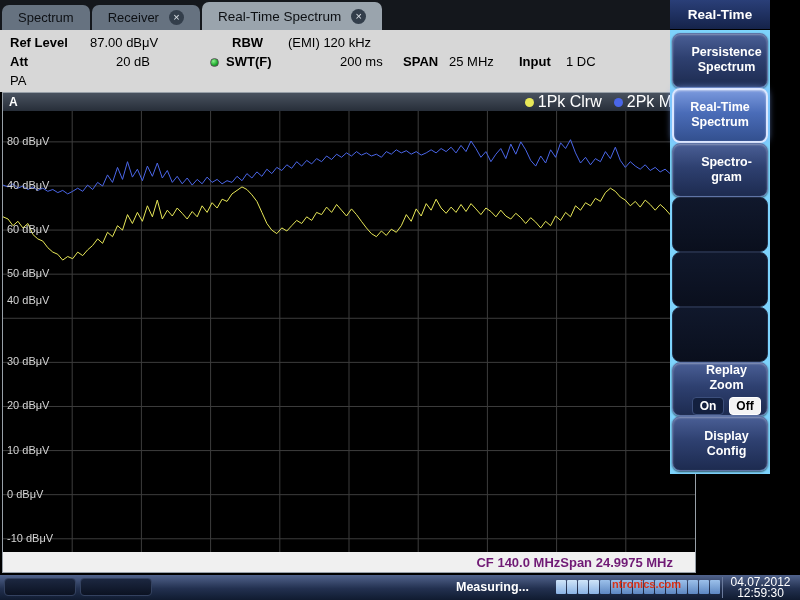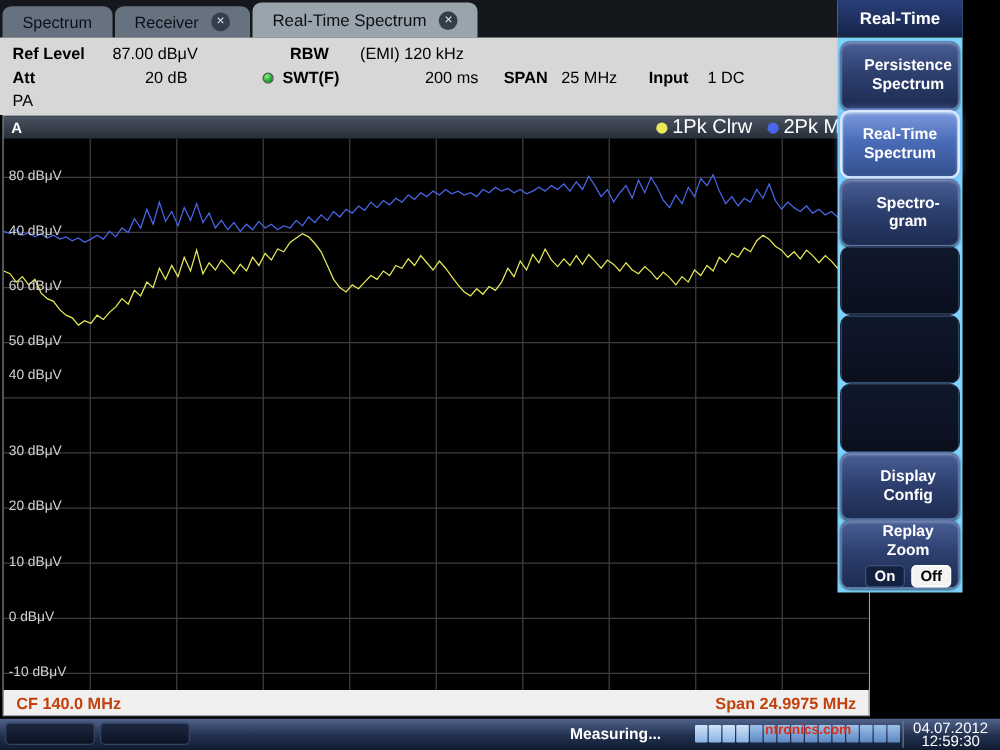--- a/index.html
+++ b/index.html
@@ -35,22 +35,22 @@
                  border:1px solid #98a0a8; background:#000; }
   .chart-header { height:18px; background:linear-gradient(#49525f,#272e39); display:flex;
                   align-items:center; justify-content:space-between; padding:0 6px; }
   .window-label { color:#fff; font-weight:bold; font-size:12px; }
   .trace-legend { display:flex; gap:12px; align-items:center; color:#fff; font-size:16px; }
   .legend-item { display:flex; align-items:center; }
   .legend-dot { display:inline-block; width:9px; height:9px; border-radius:50%; margin-right:4px; }
   .plot-wrap { position:relative; width:692px; height:441px; background:#000; }
   .plot-wrap svg { position:absolute; left:0; top:0; }
   .ytick { position:absolute; left:4px; font-size:11px; color:#d4d4d4; white-space:nowrap; }
-  .chart-footer { height:20px; background:#f0f0f0; color:#c2410c; font-weight:bold; font-size:13px;
-                  display:flex; align-items:center; justify-content:space-between; padding:0 10px; }
+  .chart-footer { height:20px; background:#f0f0f0; color:#701a75; font-weight:bold; font-size:13px;
+                  display:flex; align-items:center; justify-content:flex-end; padding:0 22px; }
 
   
   .sidebar { position:absolute; left:670px; top:0; width:100px; height:474px; background:#7dd3fc; }
   .sidebar-title { height:30px; background:linear-gradient(#2a3f78,#15234a); color:#fff;
                    font-weight:bold; font-size:13.5px; display:flex; align-items:center;
                    justify-content:center; border-bottom:1px solid #000; }
   .softkey-menu { position:absolute; left:2px; right:2px; top:33px; bottom:3px;
                   display:flex; flex-direction:column; justify-content:space-between; }
   .softkey { height:58px; border-radius:8px; display:flex; flex-direction:column; align-items:center;
              justify-content:center; text-align:center; color:#fff; font-weight:bold; font-size:12.5px; }
@@ -200,32 +200,32 @@
         </div>
         <div class="softkey sk-empty">
           <div class="softkey-label"></div>
         </div>
         <div class="softkey sk-empty">
           <div class="softkey-label"></div>
         </div>
         <div class="softkey sk-empty">
           <div class="softkey-label"></div>
         </div>
-        <div class="softkey sk-normal">
-          <div class="softkey-label">Display
-Config</div>
-        </div>
         <div class="softkey sk-toggle">
           <div class="softkey-label">Replay
 Zoom</div>
           <div class="toggle-row">
             <span class="chip">On</span>
             <span class="chip selected">Off</span>
           </div>
         </div>
+        <div class="softkey sk-normal">
+          <div class="softkey-label">Display
+Config</div>
+        </div>
       </div>
   </div>
 
   <div class="statusbar">
     <div class="status-btn" style="left:4px"></div>
     <div class="status-btn" style="left:80px"></div>
     <span class="measuring">Measuring...</span>
     <div class="progress-bar">
         <div class="pseg bright"></div>
         <div class="pseg bright"></div>

